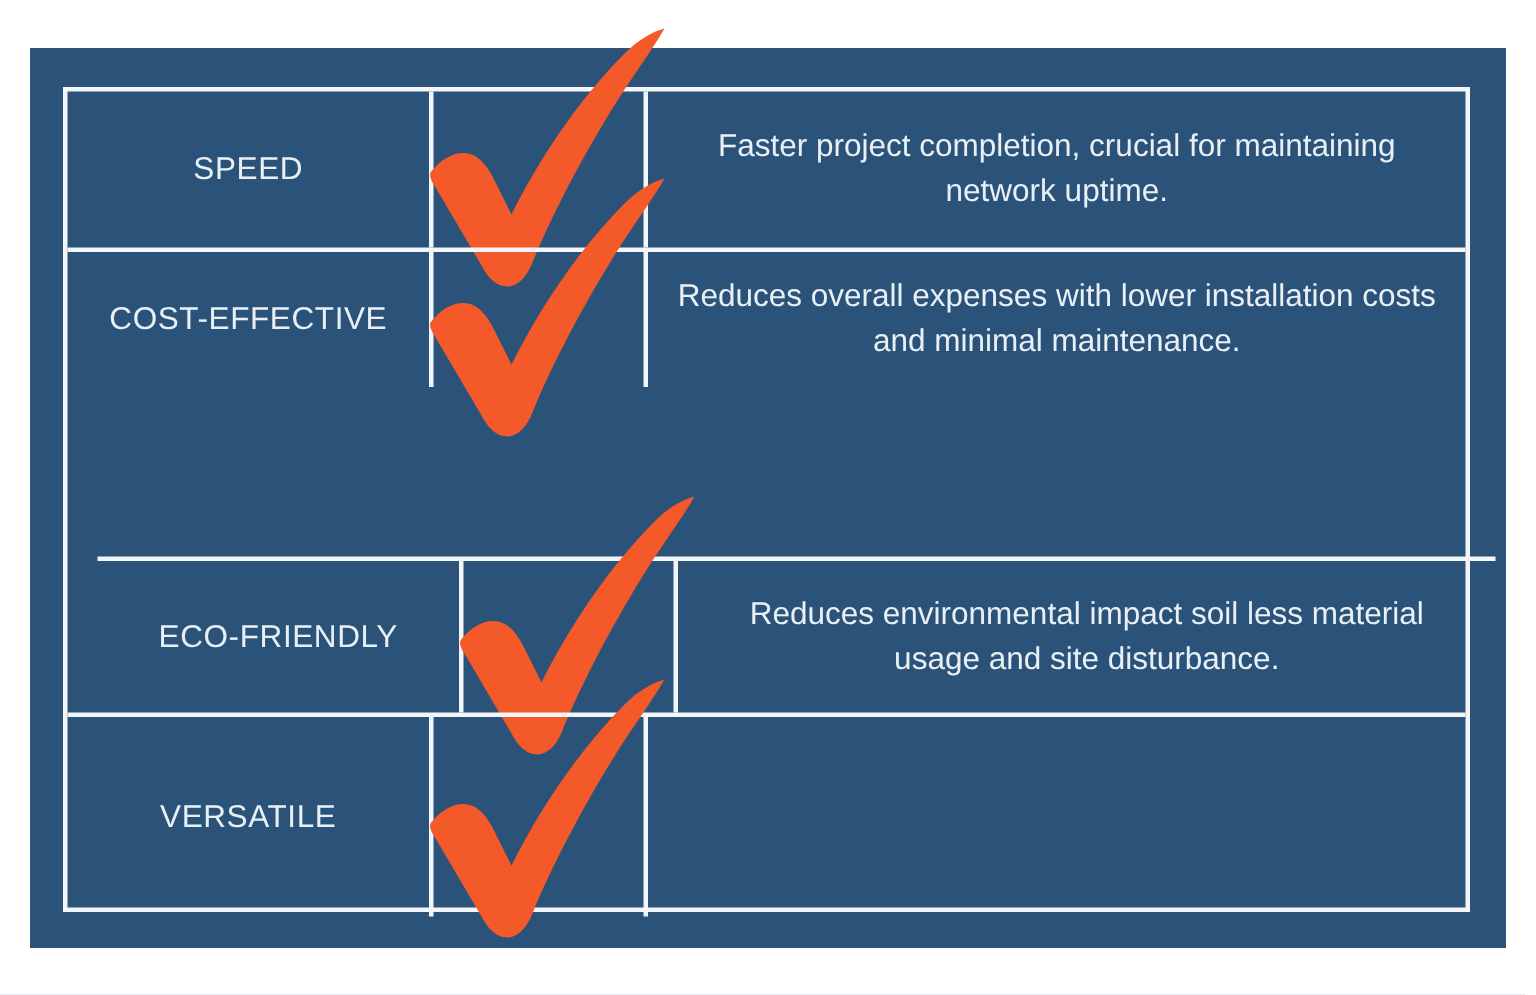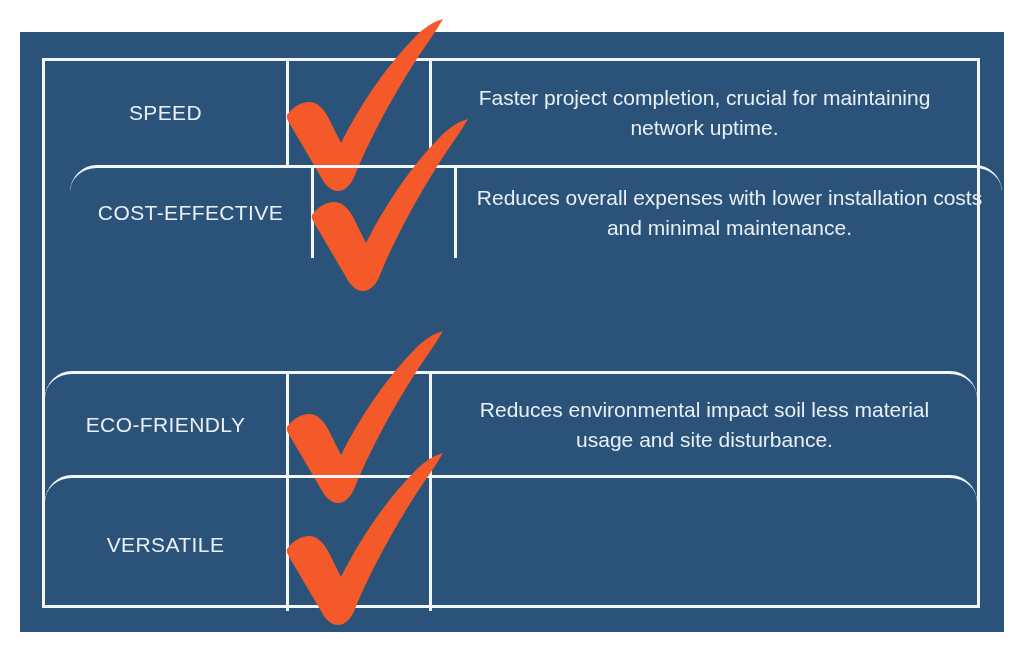--- a/index.html
+++ b/index.html
@@ -42,21 +42,20 @@
     border: 3px solid #f2f6fa;
   }
 
   .row {
     position: absolute;
     left: 0;
     width: 100%;
     box-sizing: border-box;
     display: flex;
     align-items: stretch;
-    border-radius: 27px;
   }
   .row + .row { }
   .row.divider-top {
     border-top: 3px solid #f2f6fa;
   }
 
   .cell-label {
     width: 241px;
     flex: 0 0 241px;
     box-sizing: border-box;
@@ -135,42 +134,42 @@
                      C84,162 78,168 71,168 C64,168 58,162 54,154
                      L24,103 C21,98 19,95 20,92 Z" fill="#f4592a"></path>
           </svg>
         </div>
       </div>
       <div class="cell-desc">
         <span>Faster project completion, crucial for maintaining network uptime.</span>
       </div>
     </div>
 
-    <div class="row divider-top" style="top:104px;height:93px;margin-left:25px;">
+    <div class="row divider-top" style="top:104px;height:93px;">
       <div class="cell-label">
         <span>COST-EFFECTIVE</span>
       </div>
       <div class="cell-check">
         <div class="check-wrap">
           <svg viewBox="0 0 190 175" xmlns="http://www.w3.org/2000/svg">
             <path d="M20,92 C26,84 34,79 42,79 C50,79 56,85 61,94 L74,120
                      C92,84 118,44 150,12 C158,4 168,-2 176,-4
                      C168,10 156,26 144,45 C122,80 100,122 88,152
                      C84,162 78,168 71,168 C64,168 58,162 54,154
                      L24,103 C21,98 19,95 20,92 Z" fill="#f4592a"></path>
           </svg>
         </div>
       </div>
       <div class="cell-desc">
         <span>Reduces overall expenses with lower installation costs and minimal maintenance.</span>
       </div>
     </div>
 
 
-    <div class="row divider-top" style="top:310px;height:104px;">
+    <div class="row divider-top" style="top:310px;height:104px;margin-left:20px;">
       <div class="cell-label">
         <span>ECO-FRIENDLY</span>
       </div>
       <div class="cell-check">
         <div class="check-wrap">
           <svg viewBox="0 0 190 175" xmlns="http://www.w3.org/2000/svg">
             <path d="M20,92 C26,84 34,79 42,79 C50,79 56,85 61,94 L74,120
                      C92,84 118,44 150,12 C158,4 168,-2 176,-4
                      C168,10 156,26 144,45 C122,80 100,122 88,152
                      C84,162 78,168 71,168 C64,168 58,162 54,154

